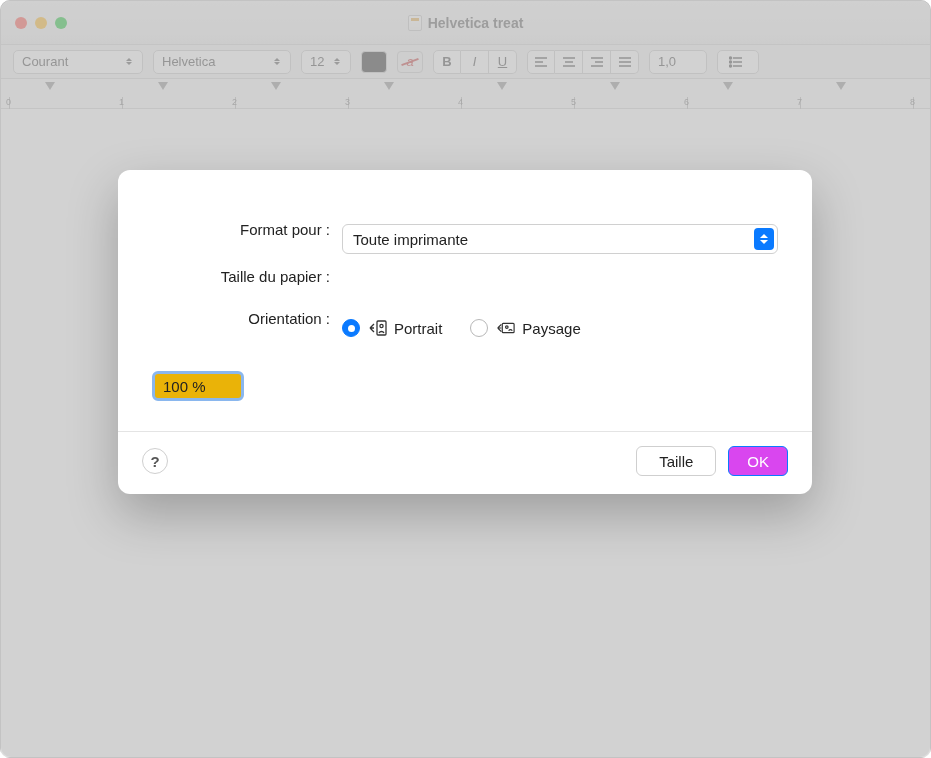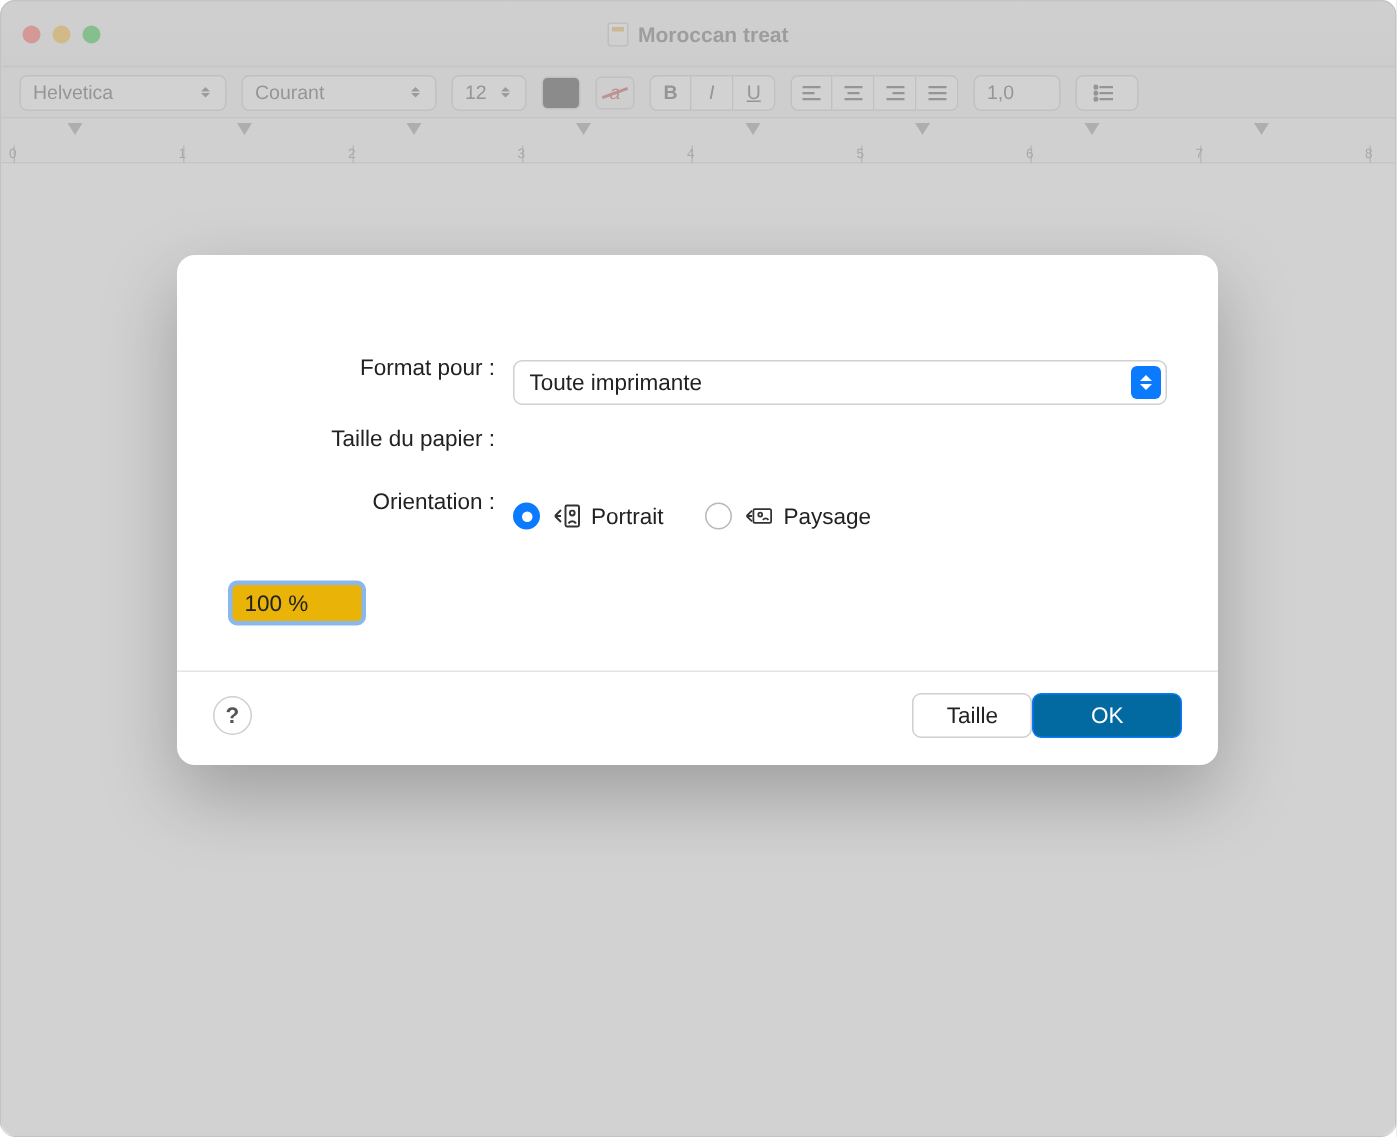--- a/index.html
+++ b/index.html
@@ -40,21 +40,21 @@
 .ruler{height:30px;background:#f9f9f9;border-bottom:1px solid #d7d7d7;position:relative;font-size:9px;color:#888;}
 .ruler .tick{position:absolute;top:18px;height:12px;border-left:1px solid #bbb;}
 .ruler .num{position:absolute;top:18px;transform:translateX(-3px);}
 .ruler .marker{position:absolute;top:3px;width:0;height:0;border-left:5px solid transparent;border-right:5px solid transparent;border-top:8px solid #9a9a9a;}
 
 .canvas{position:absolute;top:108px;left:0;right:0;bottom:0;background:#fff;}
 
 .dim-overlay{position:absolute;inset:0;background:rgba(180,180,180,0.45);border-radius:10px;}
 
 .sheet{position:absolute;left:118px;top:170px;width:694px;background:#fff;border-radius:12px;box-shadow:0 20px 50px rgba(0,0,0,0.25);}
-.sheet-body{padding:50px 34px 24px 34px;}
+.sheet-body{padding:34px 34px 24px 34px;}
 .form-row{display:flex;align-items:center;margin-bottom:14px;}
 .form-label{width:190px;text-align:right;padding-right:12px;font-size:15px;color:#222;}
 .form-ctrl{flex:1;margin-top:20px;}
 .mac-select{display:flex;align-items:center;height:30px;border:1px solid #d0d0d0;border-radius:6px;background:#fff;position:relative;padding-left:10px;font-size:15px;color:#222;}
 .mac-select .dim{color:#9a9a9a;margin-left:6px;}
 .mac-stepper{position:absolute;right:3px;top:3px;bottom:3px;width:20px;background:#0a7aff;border-radius:4px;display:flex;flex-direction:column;align-items:center;justify-content:center;gap:2px;}
 .mac-stepper::before,.mac-stepper::after{content:"";width:0;height:0;border-left:4px solid transparent;border-right:4px solid transparent;}
 .mac-stepper::before{border-bottom:4px solid #fff;}
 .mac-stepper::after{border-top:4px solid #fff;}
 .radio-row{display:flex;align-items:center;gap:28px;font-size:15px;color:#222;}
@@ -63,45 +63,45 @@
 .radio.on{border-color:#0a7aff;background:#0a7aff;}
 .radio.on::after{content:"";width:7px;height:7px;border-radius:50%;background:#fff;}
 .orient-icon{width:20px;height:18px;display:flex;align-items:center;justify-content:center;}
 .orient-icon svg{width:20px;height:18px;}
 .scale-field{width:92px;height:30px;border:3px solid #8ab7ee;border-radius:6px;padding:0 8px;font-size:15px;color:#222;background:#eab308;}
 .sheet-divider{height:1px;background:#e4e4e4;}
 .sheet-footer{display:flex;align-items:center;padding:14px 24px 18px 24px;}
 .help-btn{width:26px;height:26px;border-radius:50%;border:1px solid #cfcfcf;background:#fff;color:#555;font-size:15px;font-weight:600;display:flex;align-items:center;justify-content:center;}
 .footer-spacer{flex:1;}
 .btn{height:30px;padding:0 22px;border-radius:6px;font-size:15px;border:1px solid #cfcfcf;background:#fff;color:#222;}
-.btn.primary{background:#0369a1;border-color:#0a7aff;color:#fff;padding:0 38px;}
+.btn.primary{background:#d946ef;border-color:#0a7aff;color:#fff;margin-left:12px;padding:0 18px;}
 </style>
 </head>
 <body>
 
 <div class="backdrop">
   <div class="titlebar">
     <div class="traffic">
       <div class="dot red"></div>
       <div class="dot yellow"></div>
       <div class="dot green"></div>
     </div>
     <div class="win-title">
       <span class="doc-icon"></span>
-      <span>Moroccan treat</span>
+      <span>Helvetica treat</span>
     </div>
   </div>
 
   <div class="toolbar">
+    <div class="tb-select style">
+      <span>Courant</span>
+        <span class="chev"></span>
+    </div>
     <div class="tb-select font">
       <span>Helvetica</span>
-        <span class="chev"></span>
-    </div>
-    <div class="tb-select style">
-      <span>Courant</span>
         <span class="chev"></span>
     </div>
     <div class="tb-select size">
       <span>12</span>
         <span class="chev"></span>
     </div>
     <div class="swatch"></div>
     <div class="strike">a</div>
     <div class="fmt-group">
       <div class="fmt-btn">

